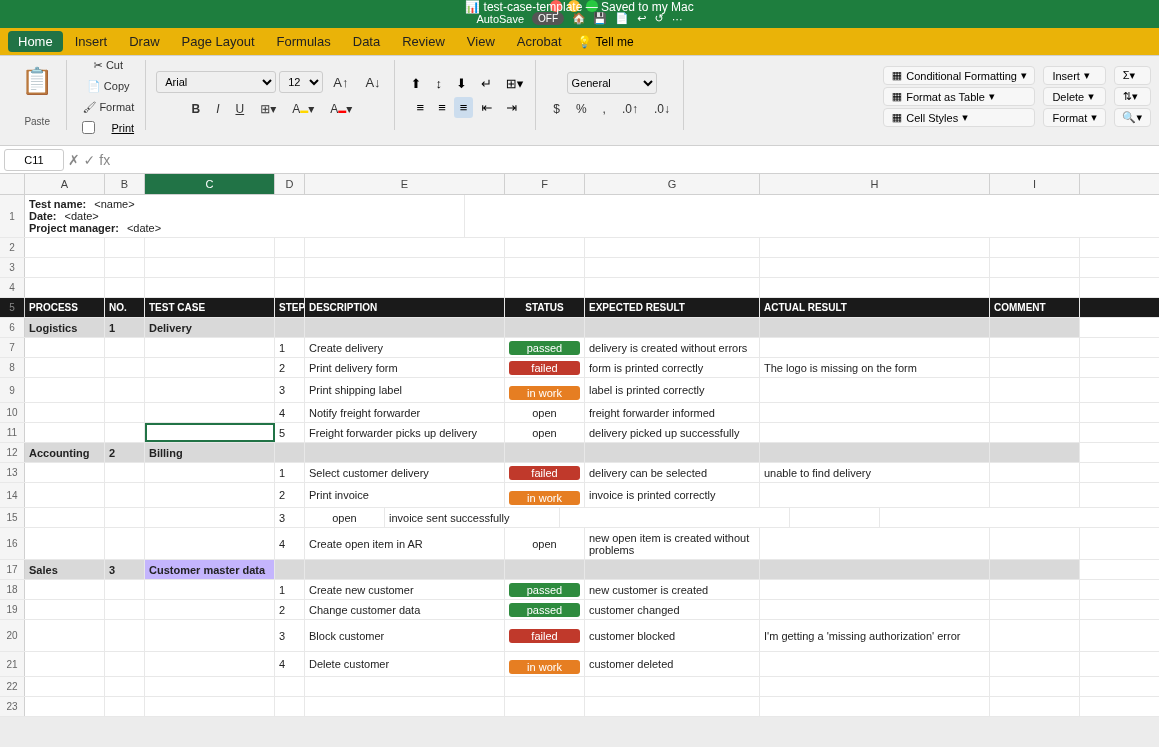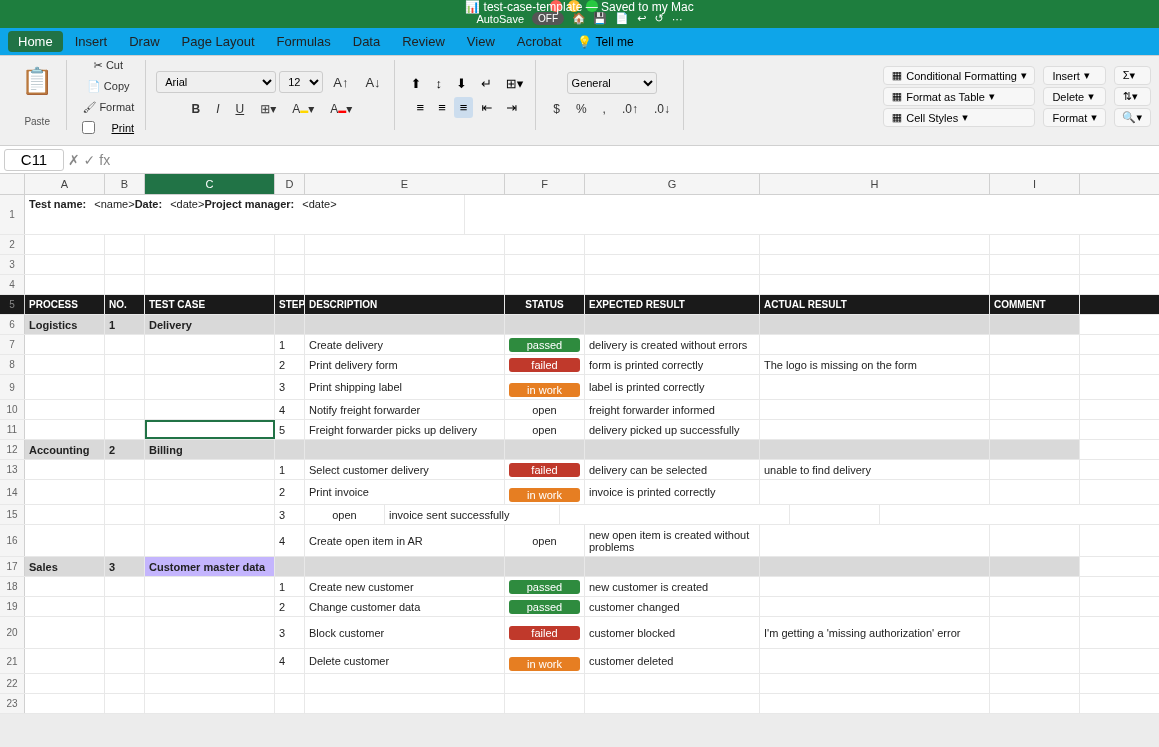--- a/index.html
+++ b/index.html
@@ -21,21 +21,21 @@
     .tl { width: 12px; height: 12px; border-radius: 50%; }
     .tl-red { background: #ff5f57; }
     .tl-yellow { background: #ffbd2e; }
     .tl-green { background: #28c941; }
     .titlebar-left { display: flex; align-items: center; gap: 8px; font-size: 11px; }
     .titlebar-center { position: absolute; left: 50%; transform: translateX(-50%); font-size: 12px; font-weight: 500; color: white; }
     .toggle { background: #555; border-radius: 8px; padding: 1px 6px; font-size: 10px; color: white; }
 
     
     #menubar {
-      background: #0ea5e9;
+      background: #eab308;
       height: 28px;
       display: flex;
       align-items: center;
       padding: 0 8px;
       border-bottom: 1px solid #d0d0d0;
       gap: 2px;
     }
     .menu-item {
       padding: 3px 10px;
       border-radius: 4px;
@@ -164,21 +164,21 @@
       border-bottom: 1px solid #d0d0d0;
       padding: 0 4px;
       gap: 4px;
     }
     .cell-ref {
       width: 60px;
       height: 22px;
       border: 1px solid #ccc;
       border-radius: 3px;
       text-align: center;
-      font-size: 15px;
+      font-size: 11px;
       padding: 2px;
     }
     .formula-dividers { display: flex; align-items: center; gap: 4px; color: #888; font-size: 14px; }
     .formula-input {
       flex: 1;
       height: 22px;
       border: none;
       outline: none;
       font-size: 12px;
       padding: 0 4px;
@@ -458,21 +458,21 @@
     <div class="col-header col-d">D</div>
     <div class="col-header col-e">E</div>
     <div class="col-header col-f">F</div>
     <div class="col-header col-g">G</div>
     <div class="col-header col-h">H</div>
     <div class="col-header col-i">I</div>
   </div>
 
   <div class="ss-row row-title">
     <div class="row-num">1</div>
-    <div class="ss-cell col-f" style="border-right:none; align-items:flex-start; padding:3px 4px; min-width:350px;">
+    <div class="ss-cell col-f" style="border-right:none; flex-direction:column; align-items:flex-start; padding:3px 4px; min-width:350px;">
       <div style="display:flex; gap:8px; align-items:center;">
         <span class="info-label">Test name:</span>
         <span class="info-value">&lt;name&gt;</span>
       </div>
       <div style="display:flex; gap:8px; align-items:center;">
         <span class="info-label">Date:</span>
         <span class="info-value">&lt;date&gt;</span>
       </div>
       <div style="display:flex; gap:8px; align-items:center;">
         <span class="info-label">Project manager:</span>

